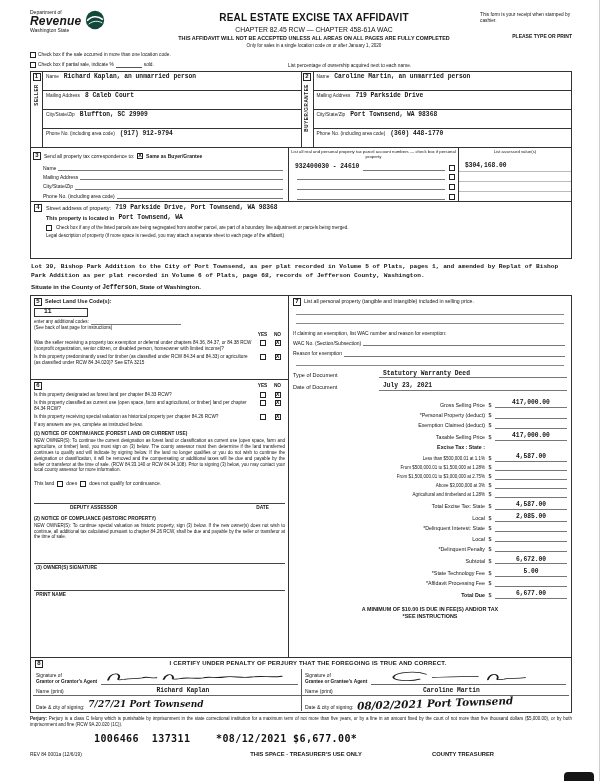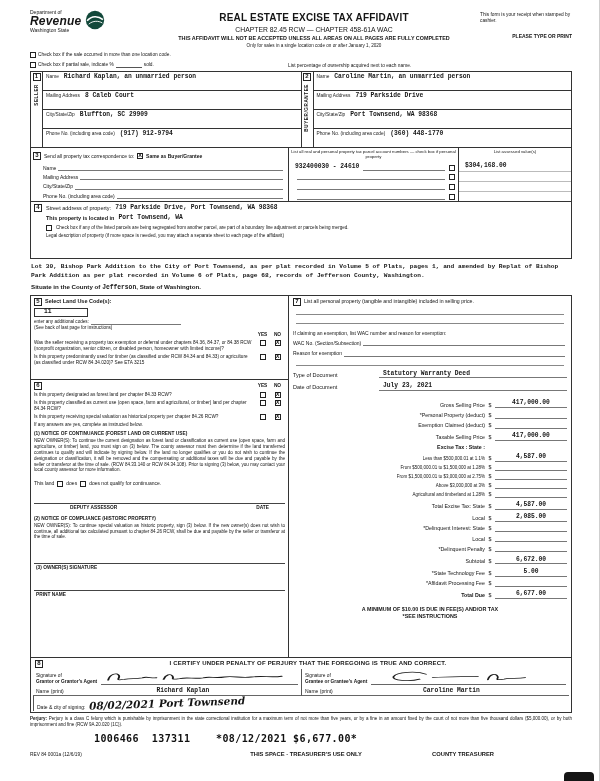--- a/index.html
+++ b/index.html
@@ -580,20 +580,24 @@
         <div class="sighalf">
           <span class="f5">Name (print)</span>
           <span class="namectr typed">Richard Kaplan</span>
         </div>
         <div class="sighalf rgt">
           <span class="f5">Name (print)</span>
           <span class="namectr typed">Caroline Martin</span>
         </div>
       </div>
       <div class="sigrow3">
+        <div class="sighalf">
+          <span class="f5">Date &amp; city of signing:</span>
+          <span class="hand">7/27/21 Port Townsend</span>
+        </div>
         <div class="sighalf rgt">
           <span class="f5">Date &amp; city of signing:</span>
           <span class="hand big">08/02/2021 Port Townsend</span>
         </div>
       </div>
     </div>
   </div>
 
   <div class="perjury">
     <span class="b">Perjury:</span>

